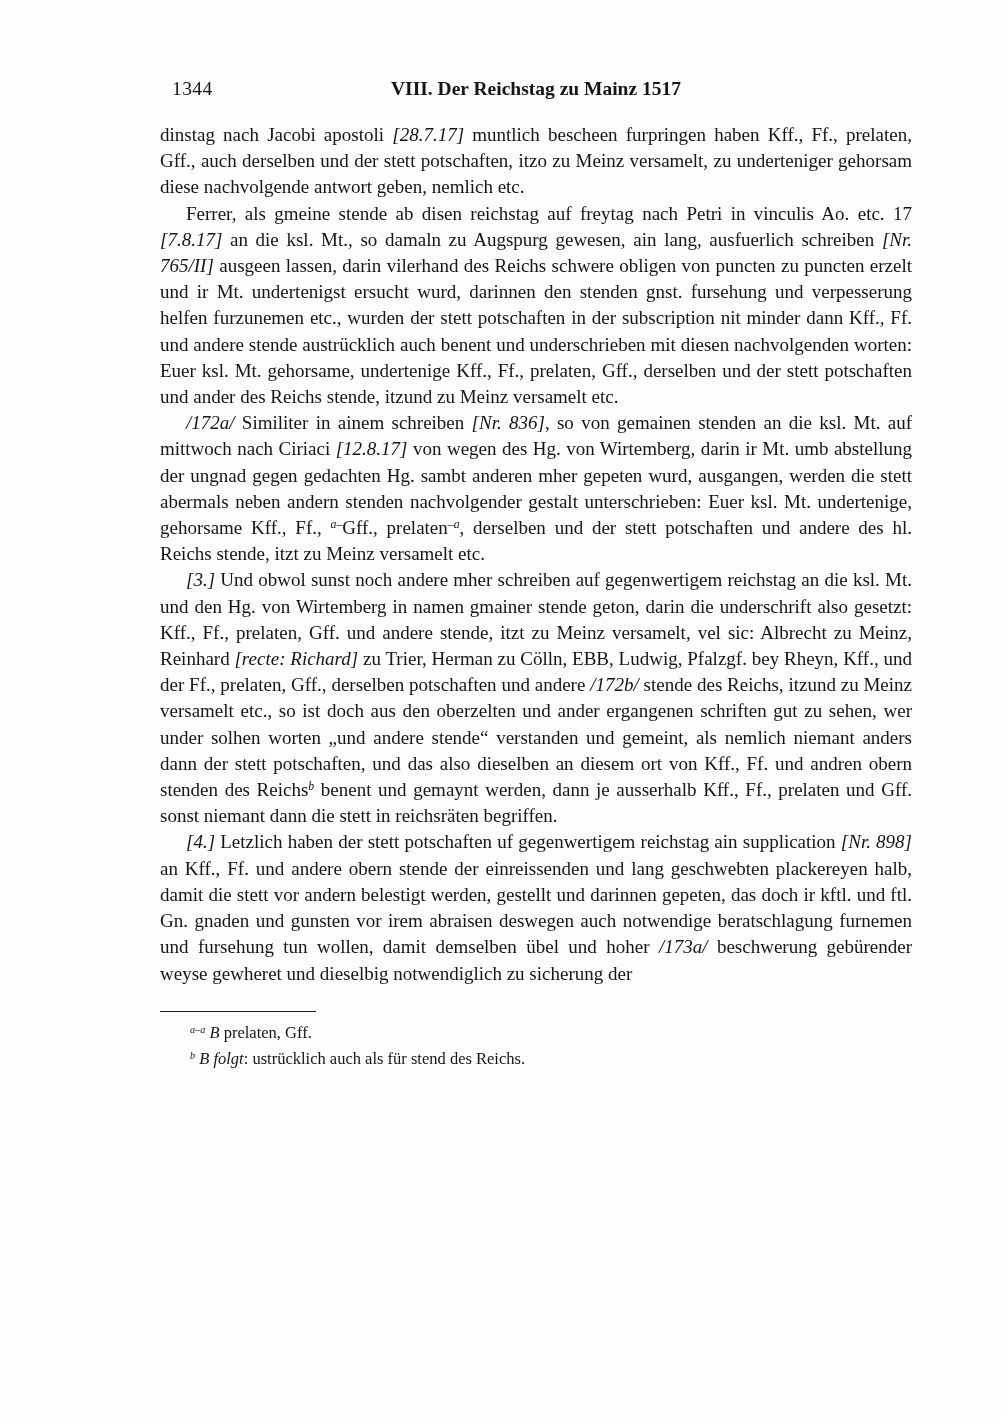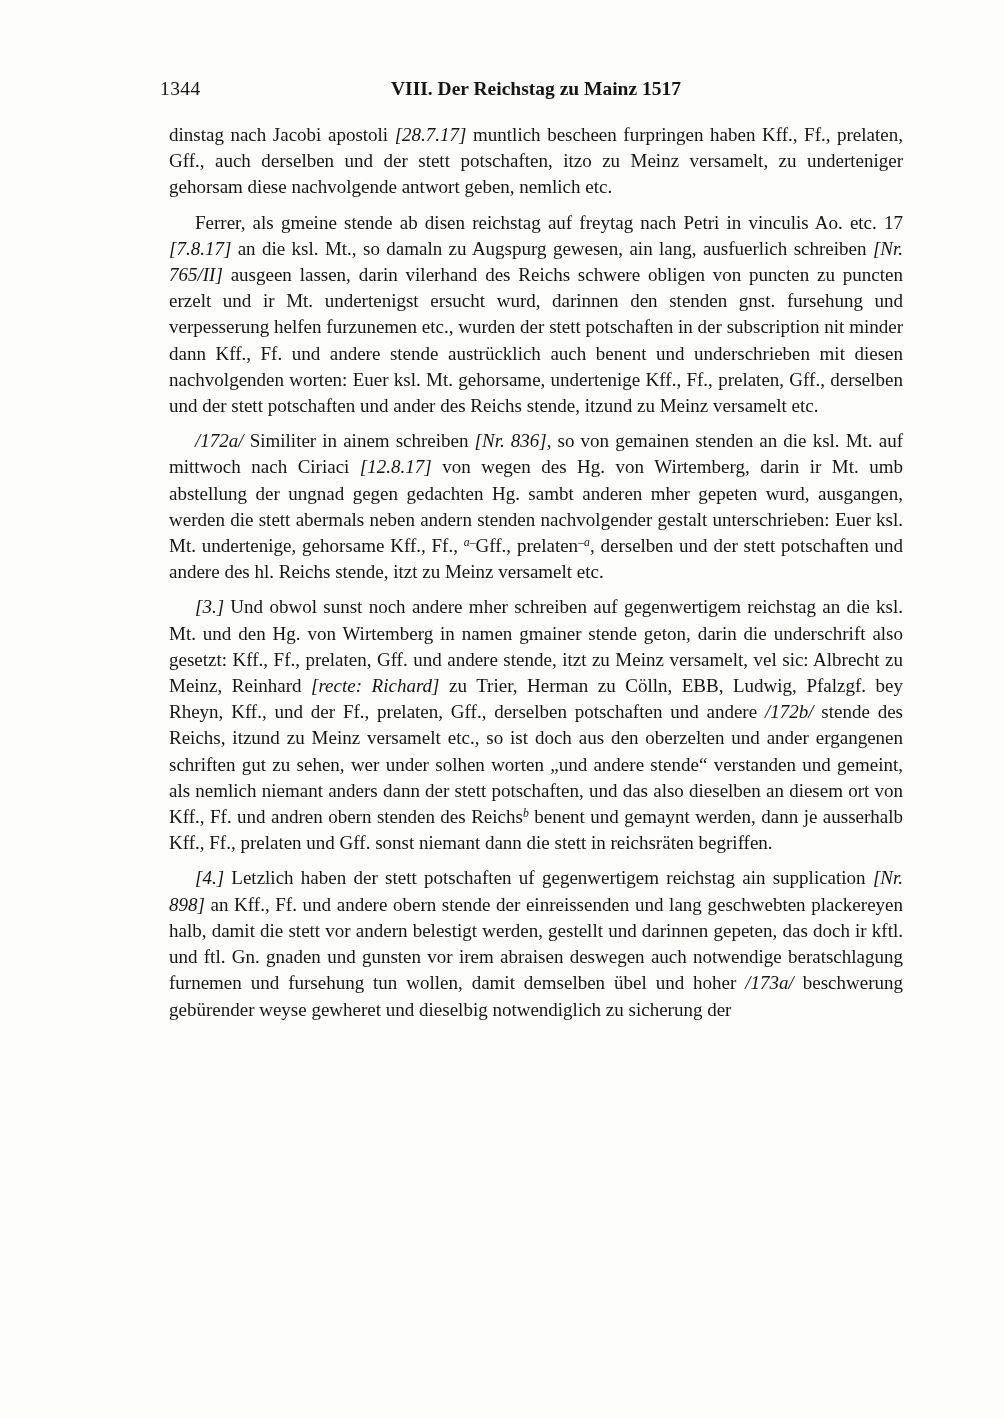--- a/index.html
+++ b/index.html
@@ -21,36 +21,36 @@
   }
   .page-header {
     position: relative;
     height: 30px;
     margin-bottom: 16px;
     font-size: 19.5px;
     line-height: 26px;
   }
   .page-number {
     position: absolute;
-    left: 0;
+    left: 12px;
     top: 0;
     letter-spacing: 0.4px;
   }
   .running-head {
     display: block;
     text-align: center;
     font-weight: bold;
   }
   .body-text {
     font-size: 19px;
     line-height: 26.2px;
     text-align: justify;
     hyphens: none;
   }
-  .para { margin: 9px; }
+  .para { margin: 0; }
   .para.indent { text-indent: 26px; }
   .i { font-style: italic; }
   sup.app, sup.fn-marker {
     font-size: 62%;
     font-style: italic;
     line-height: 0;
     position: relative;
     vertical-align: baseline;
     top: -0.5em;
   }
@@ -80,15 +80,22 @@
     </header>
 
     <main class="body-text" id="paragraphs">
         <p class="para"><span>dinstag nach Jacobi apostoli </span><span class="i">[28.7.17]</span><span> muntlich bescheen furpringen haben Kff., Ff., prelaten, Gff., auch derselben und der stett potschaften, itzo zu Meinz versamelt, zu underteniger gehorsam diese nachvolgende antwort geben, nemlich etc.</span></p>
         <p class="para indent"><span>Ferrer, als gmeine stende ab disen reichstag auf freytag nach Petri in vinculis Ao. etc. 17 </span><span class="i">[7.8.17]</span><span> an die ksl. Mt., so damaln zu Augspurg gewesen, ain lang, ausfuerlich schreiben </span><span class="i">[Nr. 765/II]</span><span> ausgeen lassen, darin vilerhand des Reichs schwere obligen von puncten zu puncten erzelt und ir Mt. undertenigst ersucht wurd, darinnen den stenden gnst. fursehung und verpesserung helfen furzunemen etc., wurden der stett potschaften in der subscription nit minder dann Kff., Ff. und andere stende austrücklich auch benent und underschrieben mit diesen nachvolgenden worten: Euer ksl. Mt. gehorsame, undertenige Kff., Ff., prelaten, Gff., derselben und der stett potschaften und ander des Reichs stende, itzund zu Meinz versamelt etc.</span></p>
         <p class="para indent"><span class="i">/172a/</span><span> Similiter in ainem schreiben </span><span class="i">[Nr. 836]</span><span>, so von gemainen stenden an die ksl. Mt. auf mittwoch nach Ciriaci </span><span class="i">[12.8.17]</span><span> von wegen des Hg. von Wirtemberg, darin ir Mt. umb abstellung der ungnad gegen gedachten Hg. sambt anderen mher gepeten wurd, ausgangen, werden die stett abermals neben andern stenden nachvolgender gestalt unterschrieben: Euer ksl. Mt. undertenige, gehorsame Kff., Ff., </span><sup class="app i">a–</sup><span>Gff., prelaten</span><sup class="app i">–a</sup><span>, derselben und der stett potschaften und andere des hl. Reichs stende, itzt zu Meinz versamelt etc.</span></p>
         <p class="para indent"><span class="i">[3.]</span><span> Und obwol sunst noch andere mher schreiben auf gegenwertigem reichstag an die ksl. Mt. und den Hg. von Wirtemberg in namen gmainer stende geton, darin die underschrift also gesetzt: Kff., Ff., prelaten, Gff. und andere stende, itzt zu Meinz versamelt, vel sic: Albrecht zu Meinz, Reinhard </span><span class="i">[recte: Richard]</span><span> zu Trier, Herman zu Cölln, EBB, Ludwig, Pfalzgf. bey Rheyn, Kff., und der Ff., prelaten, Gff., derselben potschaften und andere </span><span class="i">/172b/</span><span> stende des Reichs, itzund zu Meinz versamelt etc., so ist doch aus den oberzelten und ander ergangenen schriften gut zu sehen, wer under solhen worten „und andere stende“ verstanden und gemeint, als nemlich niemant anders dann der stett potschaften, und das also dieselben an diesem ort von Kff., Ff. und andren obern stenden des Reichs</span><sup class="app i">b</sup><span> benent und gemaynt werden, dann je ausserhalb Kff., Ff., prelaten und Gff. sonst niemant dann die stett in reichsräten begriffen.</span></p>
         <p class="para indent"><span class="i">[4.]</span><span> Letzlich haben der stett potschaften uf gegenwertigem reichstag ain supplication </span><span class="i">[Nr. 898]</span><span> an Kff., Ff. und andere obern stende der einreissenden und lang geschwebten plackereyen halb, damit die stett vor andern belestigt werden, gestellt und darinnen gepeten, das doch ir kftl. und ftl. Gn. gnaden und gunsten vor irem abraisen deswegen auch notwendige beratschlagung furnemen und fursehung tun wollen, damit demselben übel und hoher </span><span class="i">/173a/</span><span> beschwerung gebürender weyse gewheret und dieselbig notwendiglich zu sicherung der</span></p>
       </main>
 
+    <footer class="footnotes">
+      <div class="fn-rule"></div>
+      <div id="footnote-list">
+          <p class="footnote"><sup class="fn-marker">a–a</sup> <span class="i">B</span><span> prelaten, Gff.</span></p>
+          <p class="footnote"><sup class="fn-marker">b</sup> <span class="i">B folgt</span><span>: ustrücklich auch als für stend des Reichs.</span></p>
+        </div>
+    </footer>
 
   </div>
 </div>
 
 </body></html>

